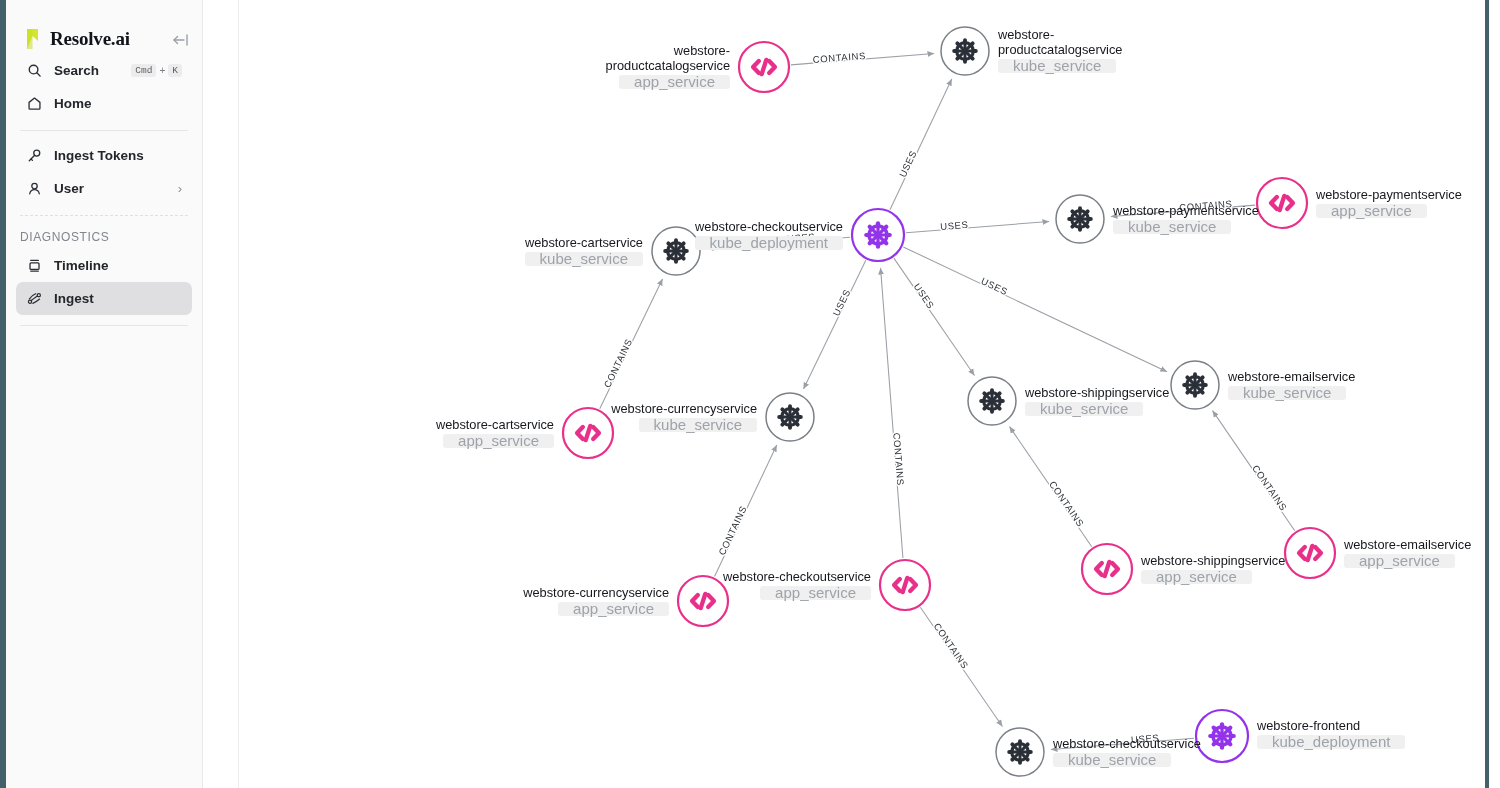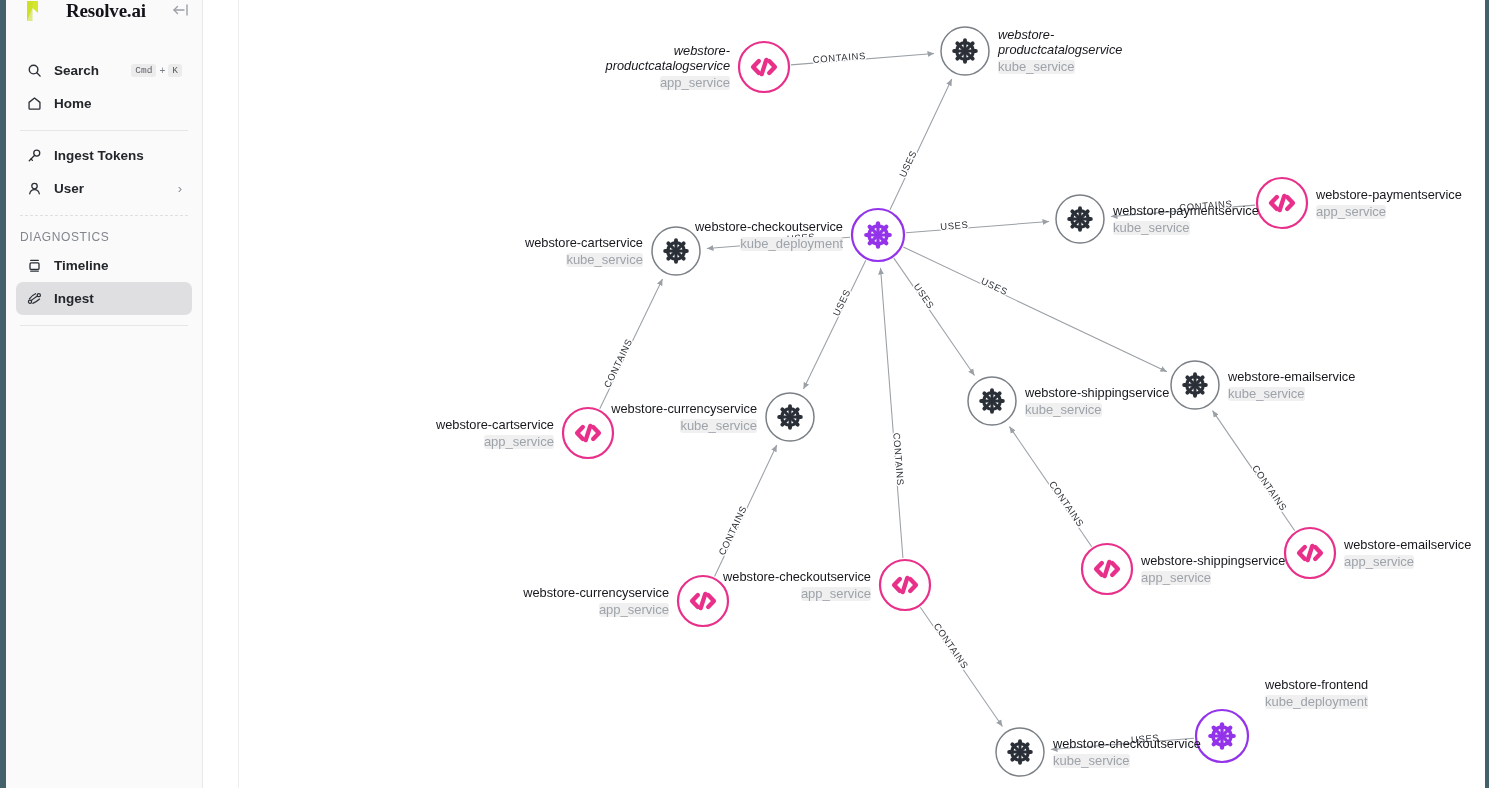--- a/index.html
+++ b/index.html
@@ -31,22 +31,22 @@
   
   .sidebar {
     position: absolute; left: 6px; top: 0;
     width: 197px; height: 788px;
     background: #fafafa;
     border-right: 1px solid #e9e9e9;
     display: flex; flex-direction: column;
     z-index: 20;
   }
   .brand-row {
-    height: 50px; display: flex; align-items: flex-start;
-    padding: 0 12px 0 18px; gap: 24px;
+    height: 50px; display: flex; align-items: flex-end;
+    padding: 12px 12px 0 18px; gap: 8px;
   }
   .brand-logo { width: 18px; height: 22px; display:block; flex:none; }
   .brand-name {
     font-family: "Liberation Serif", serif;
     font-size: 19px; font-weight: 700; color: #111319; letter-spacing: -0.2px;
     flex: 1;
   }
   .collapse-btn {
     width: 20px; height: 20px; display:flex; align-items:center; justify-content:center;
     color:#9aa0a6; cursor: pointer;
@@ -82,24 +82,24 @@
   }
   .canvas-inner-border {
     position:absolute; left: 34px; top: 0; width: 1px; height: 788px; background:#ededed;
   }
   svg.graph { position: absolute; left: 0; top: 0; width: 1285px; height: 788px; display:block; }
 
   .node-label-group { position: absolute; }
   .nl-title {
     font-size: 12.8px; color: #16181d; line-height: 15px; white-space: nowrap;
   }
-  .nl-title.wrap { white-space: normal; width: 140px; font-style: italic; }
+  .nl-title.wrap { white-space: normal; width: 140px; }
   .nl-type {
-    display: inline-block; font-size: 13px; color: #9ea3aa;
-    background: #f0f0f0; border-radius: 3px; padding: 0px 0; line-height: 14px;
+    display: inline-block; font-size: 15px; color: #9ea3aa;
+    background: #f0f0f0; border-radius: 3px; padding: 0px 15px; line-height: 14px;
     margin-top: 1px;
   }
   .lbl-right { text-align: left; }
   .lbl-left  { text-align: right; }
 
   .edge-text {
     font-size: 9.5px; fill: #2e3238; letter-spacing: 0.6px;
     font-family: "Liberation Sans", sans-serif;
   }
 </style>
@@ -595,21 +595,21 @@
           <div style="text-align: left;"><span class="nl-type">app_service</span></div>
         </div>
         <div class="node-label-group lbl-right" style="left: 1140px; top: 536.5px;">
           <div class="nl-title">webstore-emailservice</div>
           <div style="text-align: left;"><span class="nl-type">app_service</span></div>
         </div>
         <div class="node-label-group lbl-right" style="left: 849px; top: 735.5px;">
           <div class="nl-title">webstore-checkoutservice</div>
           <div style="text-align: left;"><span class="nl-type">kube_service</span></div>
         </div>
-        <div class="node-label-group lbl-right" style="left: 1053px; top: 677px; margin-left: 8px;">
+        <div class="node-label-group lbl-right" style="left: 1053px; top: 718px;">
           <div class="nl-title">webstore-frontend</div>
           <div style="text-align: left;"><span class="nl-type">kube_deployment</span></div>
         </div>
       </div>
   </main>
 
   <div class="edge-rail-right"></div>
   <div class="edge-gap-right"></div>
 </div>
 

